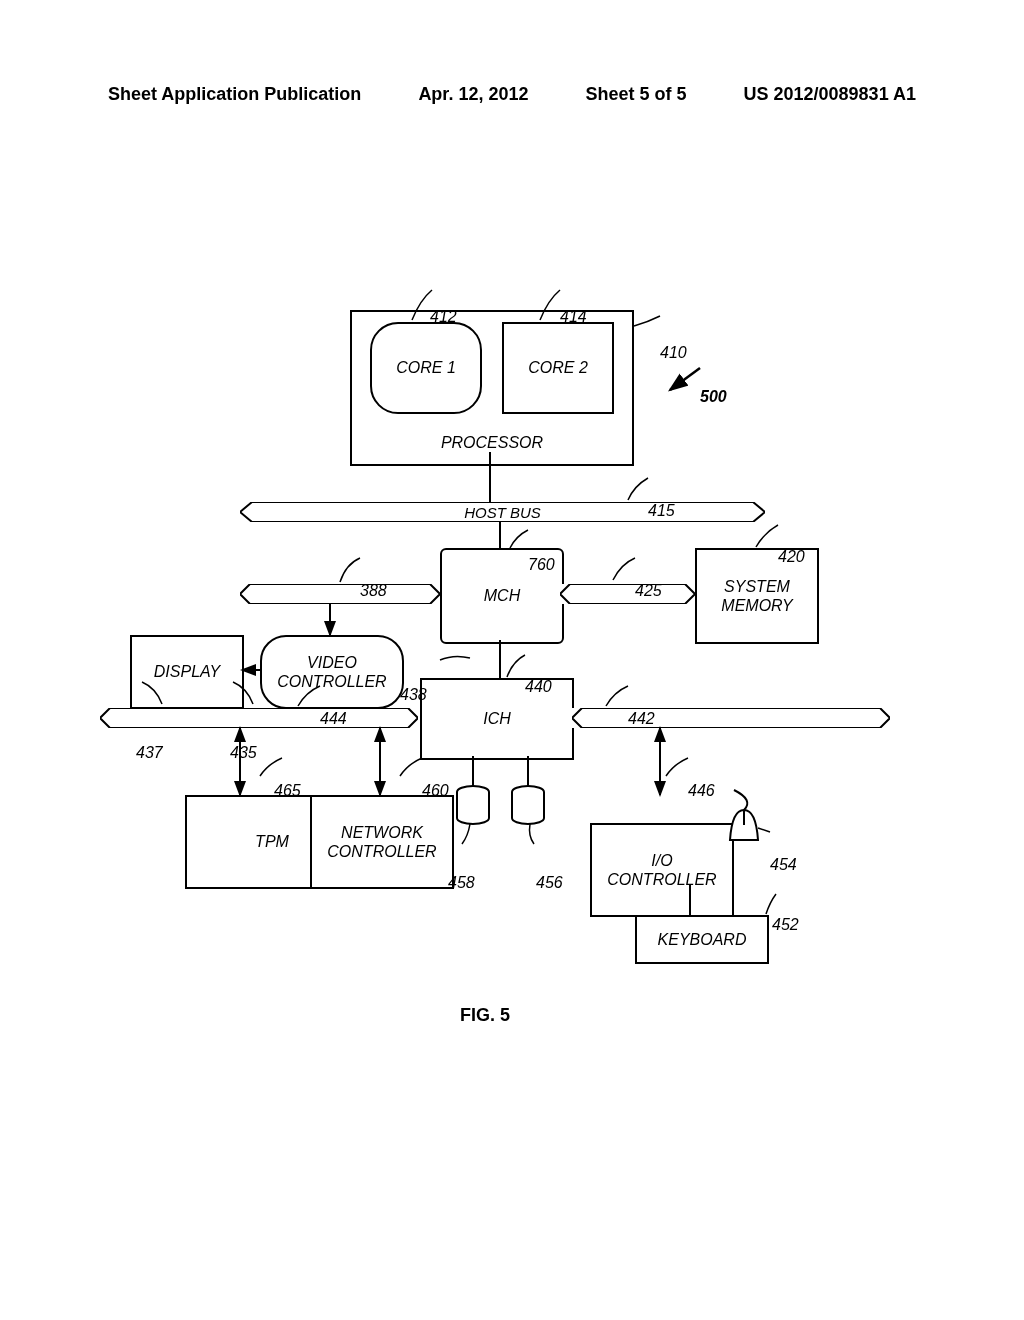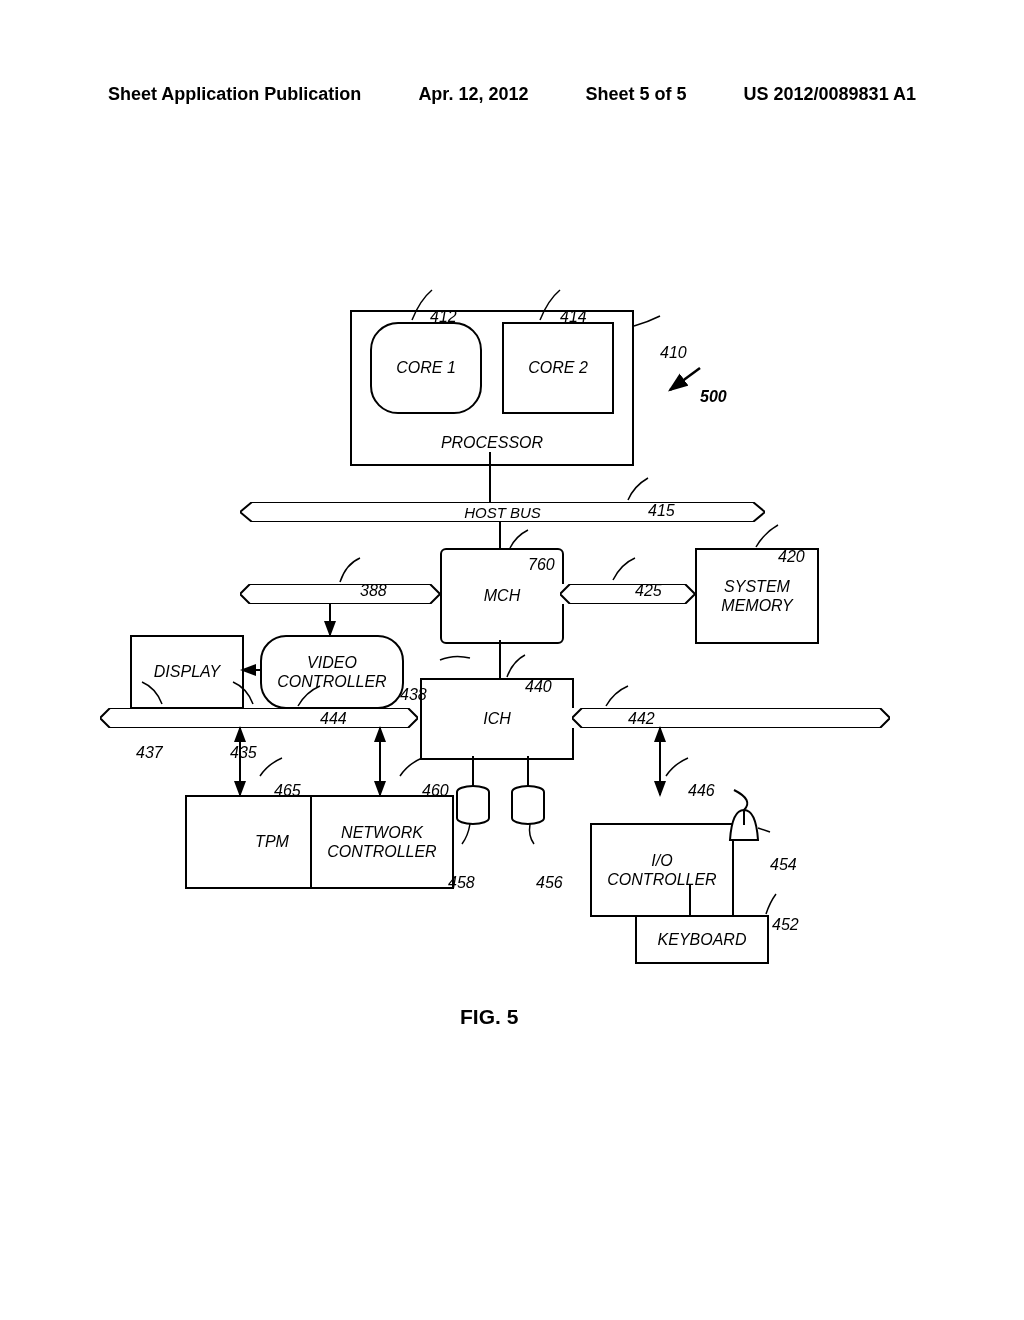--- a/index.html
+++ b/index.html
@@ -47,21 +47,21 @@
   .label-txt { line-height: 1.2; }
   .ref {
     position: absolute;
     font-style: italic;
     font-size: 16px;
     margin-top: 36px;
   }
   .figcap {
     position: absolute;
     font-weight: bold;
-    font-size: 21px;
+    font-size: 18px;
   }
   svg.overlay {
     position: absolute;
     top: 0;
     left: 0;
     width: 770px;
     height: 700px;
     pointer-events: none;
   }
   .bus {

